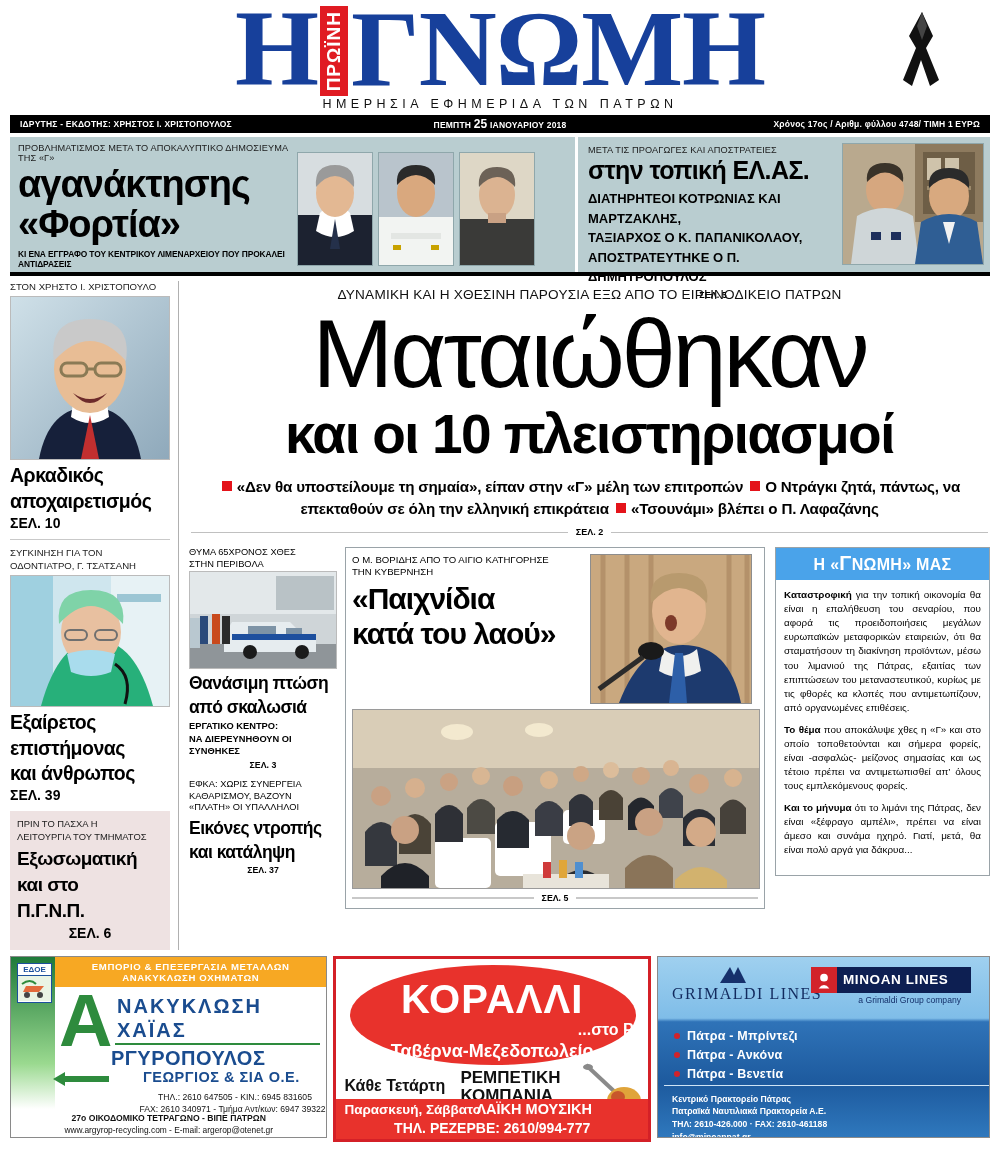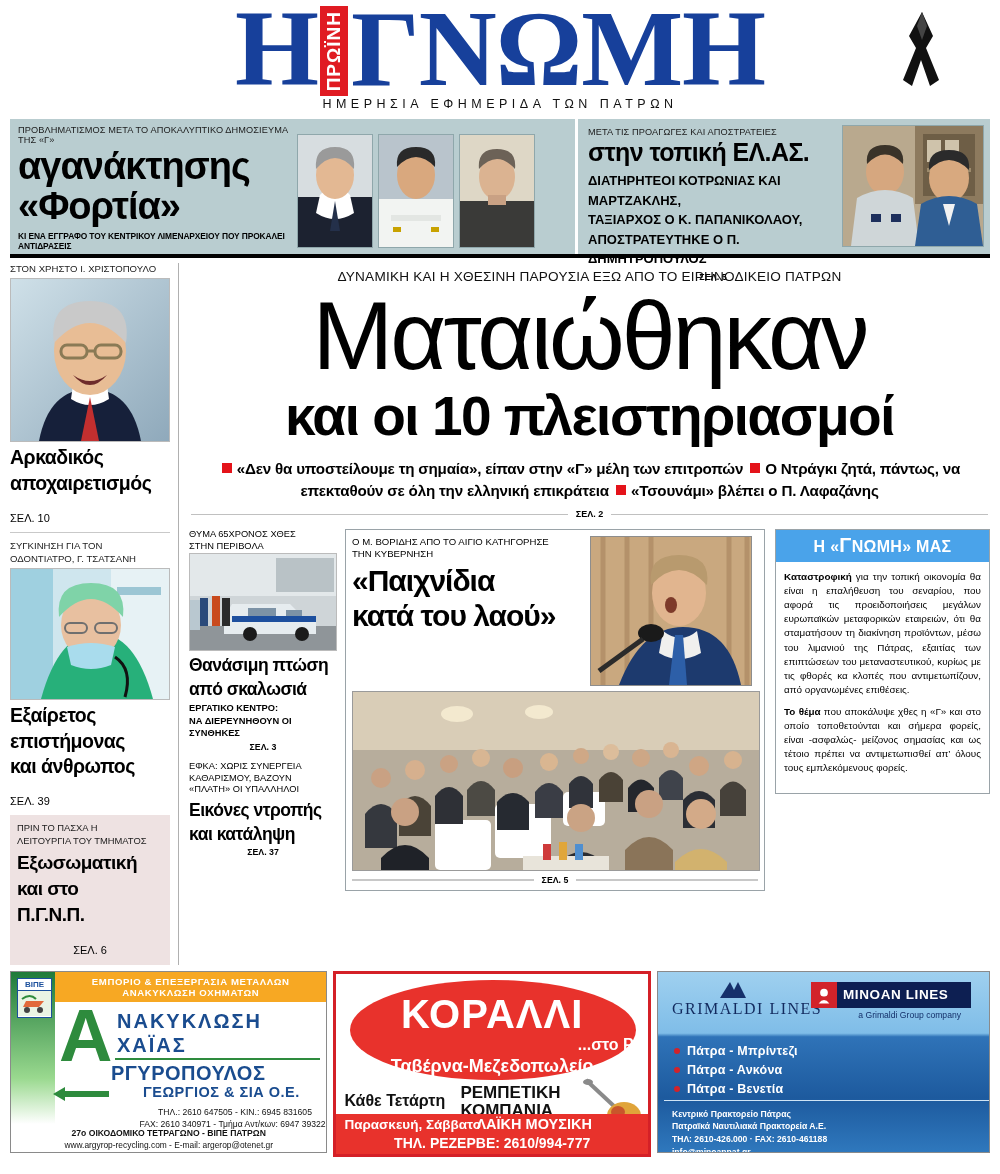--- a/index.html
+++ b/index.html
@@ -93,21 +93,21 @@
   .tb-r-photo{width:140px;height:120px;margin:6px 6px 0 0;border:1px solid #8fa7ab;overflow:hidden;position:relative;}
 
   
   .main{display:flex;margin:5px 10px 0 10px;}
   .colL{width:160px;padding-right:8px;border-right:1px solid #b0b0b0;}
   .colR{flex:1;padding-left:10px;}
 
   .kicker{font-size:9.6px;line-height:1.25;color:#1b1b1b;margin-bottom:3px;}
   .photoL{width:158px;height:162px;border:1px solid #bbb;overflow:hidden;position:relative;background:#cfd9e2;}
   .ltitle{font-size:19.5px;font-weight:bold;line-height:1.07;margin-top:5px;letter-spacing:-.5px;}
-  .lsel{font-size:11px;font-weight:normal;margin-top:18px;}
+  .lsel{font-size:14px;font-weight:bold;margin-top:3px;}
   .lrule{border-top:1px solid #c9c9c9;margin:8px 0 7px 0;}
   .boxpink{background:#eee2e2;padding:7px 7px 9px 7px;margin-top:8px;}
   .boxpink .kicker{font-size:9.4px;}
   .boxpink .ltitle{font-size:19px;line-height:1.12;}
   .photoL2{width:158px;height:130px;border:1px solid #bbb;overflow:hidden;position:relative;background:#d2e5e0;}
 
   
   .lead-kicker{
     text-align:center;font-size:13.6px;letter-spacing:.2px;margin:6px 0 2px 0;color:#111;
   }
@@ -232,20 +232,29 @@
         <span class="logo-GNOMI">ΓΝΩΜΗ</span>
       </div>
     </div>
     <div class="subtitle">ΗΜΕΡΗΣΙΑ ΕΦΗΜΕΡΙΔΑ ΤΩΝ ΠΑΤΡΩΝ</div>
     <svg class="ribbon" viewBox="0 0 46 84">
       <path d="M23 2 L34 26 L27 38 L40 70 L31 76 L22 50 L13 76 L4 70 L17 38 L10 26 Z" fill="#111"></path>
       <path d="M23 2 L18 16 L23 30 L28 16 Z" fill="#444"></path>
     </svg>
   </div>
 
+  <div class="infobar">
+    <div class="left">ΙΔΡΥΤΗΣ - ΕΚΔΟΤΗΣ: ΧΡΗΣΤΟΣ Ι. ΧΡΙΣΤΟΠΟΥΛΟΣ</div>
+    <div class="center">
+      <span>ΠΕΜΠΤΗ</span>
+      <b>25</b>
+      <span>ΙΑΝΟΥΑΡΙΟΥ 2018</span>
+    </div>
+    <div class="right">Χρόνος 17ος / Αριθμ. φύλλου 4748/ ΤΙΜΗ 1 ΕΥΡΩ</div>
+  </div>
 
   <div class="topband">
     <div class="tb-left">
       <div class="tb-left-txt">
         <div class="kicker-sm">ΠΡΟΒΛΗΜΑΤΙΣΜΟΣ ΜΕΤΑ ΤΟ ΑΠΟΚΑΛΥΠΤΙΚΟ ΔΗΜΟΣΙΕΥΜΑ ΤΗΣ «Γ»</div>
         <div class="tb-big">αγανάκτησης</div>
         <div class="tb-big">«Φορτία»</div>
         <div class="tb-sub">ΚΙ ΕΝΑ ΕΓΓΡΑΦΟ ΤΟΥ ΚΕΝΤΡΙΚΟΥ ΛΙΜΕΝΑΡΧΕΙΟΥ ΠΟΥ ΠΡΟΚΑΛΕΙ ΑΝΤΙΔΡΑΣΕΙΣ</div>
       </div>
       <div class="tb-photos">
@@ -535,38 +544,41 @@
             <div class="ophead">
               <span>Η «</span><span class="g">Γ</span><span>ΝΩΜΗ» ΜΑΣ</span>
             </div>
             <div class="opbody">
               <div class="oppar">
                 <b>Καταστροφική</b><span> για την τοπική οικονομία θα είναι η επαλήθευση του σεναρίου, που αφορά τις προειδοποιήσεις μεγάλων ευρωπαϊκών μεταφορικών εταιρειών, ότι θα σταματήσουν τη διακίνηση προϊόντων, μέσω του λιμανιού της Πάτρας, εξαιτίας των επιπτώσεων του μεταναστευτικού, κυρίως με τις φθορές κα κλοπές που αντιμετωπίζουν, από οργανωμένες επιθέσεις.</span>
               </div>
               <div class="oppar">
                 <b>Το θέμα</b><span> που αποκάλυψε χθες η «Γ» και στο οποίο τοποθετούνται και σήμερα φορείς, είναι -ασφαλώς- μείζονος σημασίας και ως τέτοιο πρέπει να αντιμετωπισθεί απ’ όλους τους εμπλεκόμενους φορείς.</span>
               </div>
+              <div class="oppar">
+                <b>Και το μήνυμα</b><span> ότι το λιμάνι της Πάτρας, δεν είναι «ξέφραγο αμπέλι», πρέπει να είναι άμεσο και συνάμα ηχηρό. Γιατί, μετά, θα είναι πολύ αργά για δάκρυα...</span>
+              </div>
             </div>
           </div>
         </div>
 
       </div>
     </div>
   </div>
 
   <div class="ads">
 
     <div class="ad ad1">
       <div class="ad1-topbar">
         <div>ΕΜΠΟΡΙΟ &amp; ΕΠΕΞΕΡΓΑΣΙΑ ΜΕΤΑΛΛΩΝ</div>
         <div>ΑΝΑΚΥΚΛΩΣΗ ΟΧΗΜΑΤΩΝ</div>
       </div>
       <div class="ad1-greenbar"></div>
       <div class="edoe">
-        <div class="t">ΒΙΠΕ</div>
+        <div class="t">ΕΔΟΕ</div>
         <div class="car">
           <svg viewBox="0 0 33 25" width="33" height="25">
               <path d="M5 16 h16 l5 -6 h-18 z" fill="#e26a3b"></path>
               <circle cx="9" cy="19" r="3" fill="#444"></circle>
               <circle cx="22" cy="19" r="3" fill="#444"></circle>
               <path d="M4 8 q8 -6 14 0" stroke="#2e8b3d" stroke-width="2" fill="none"></path>
             </svg>
         </div>
       </div>
       <div class="ad1-body">

